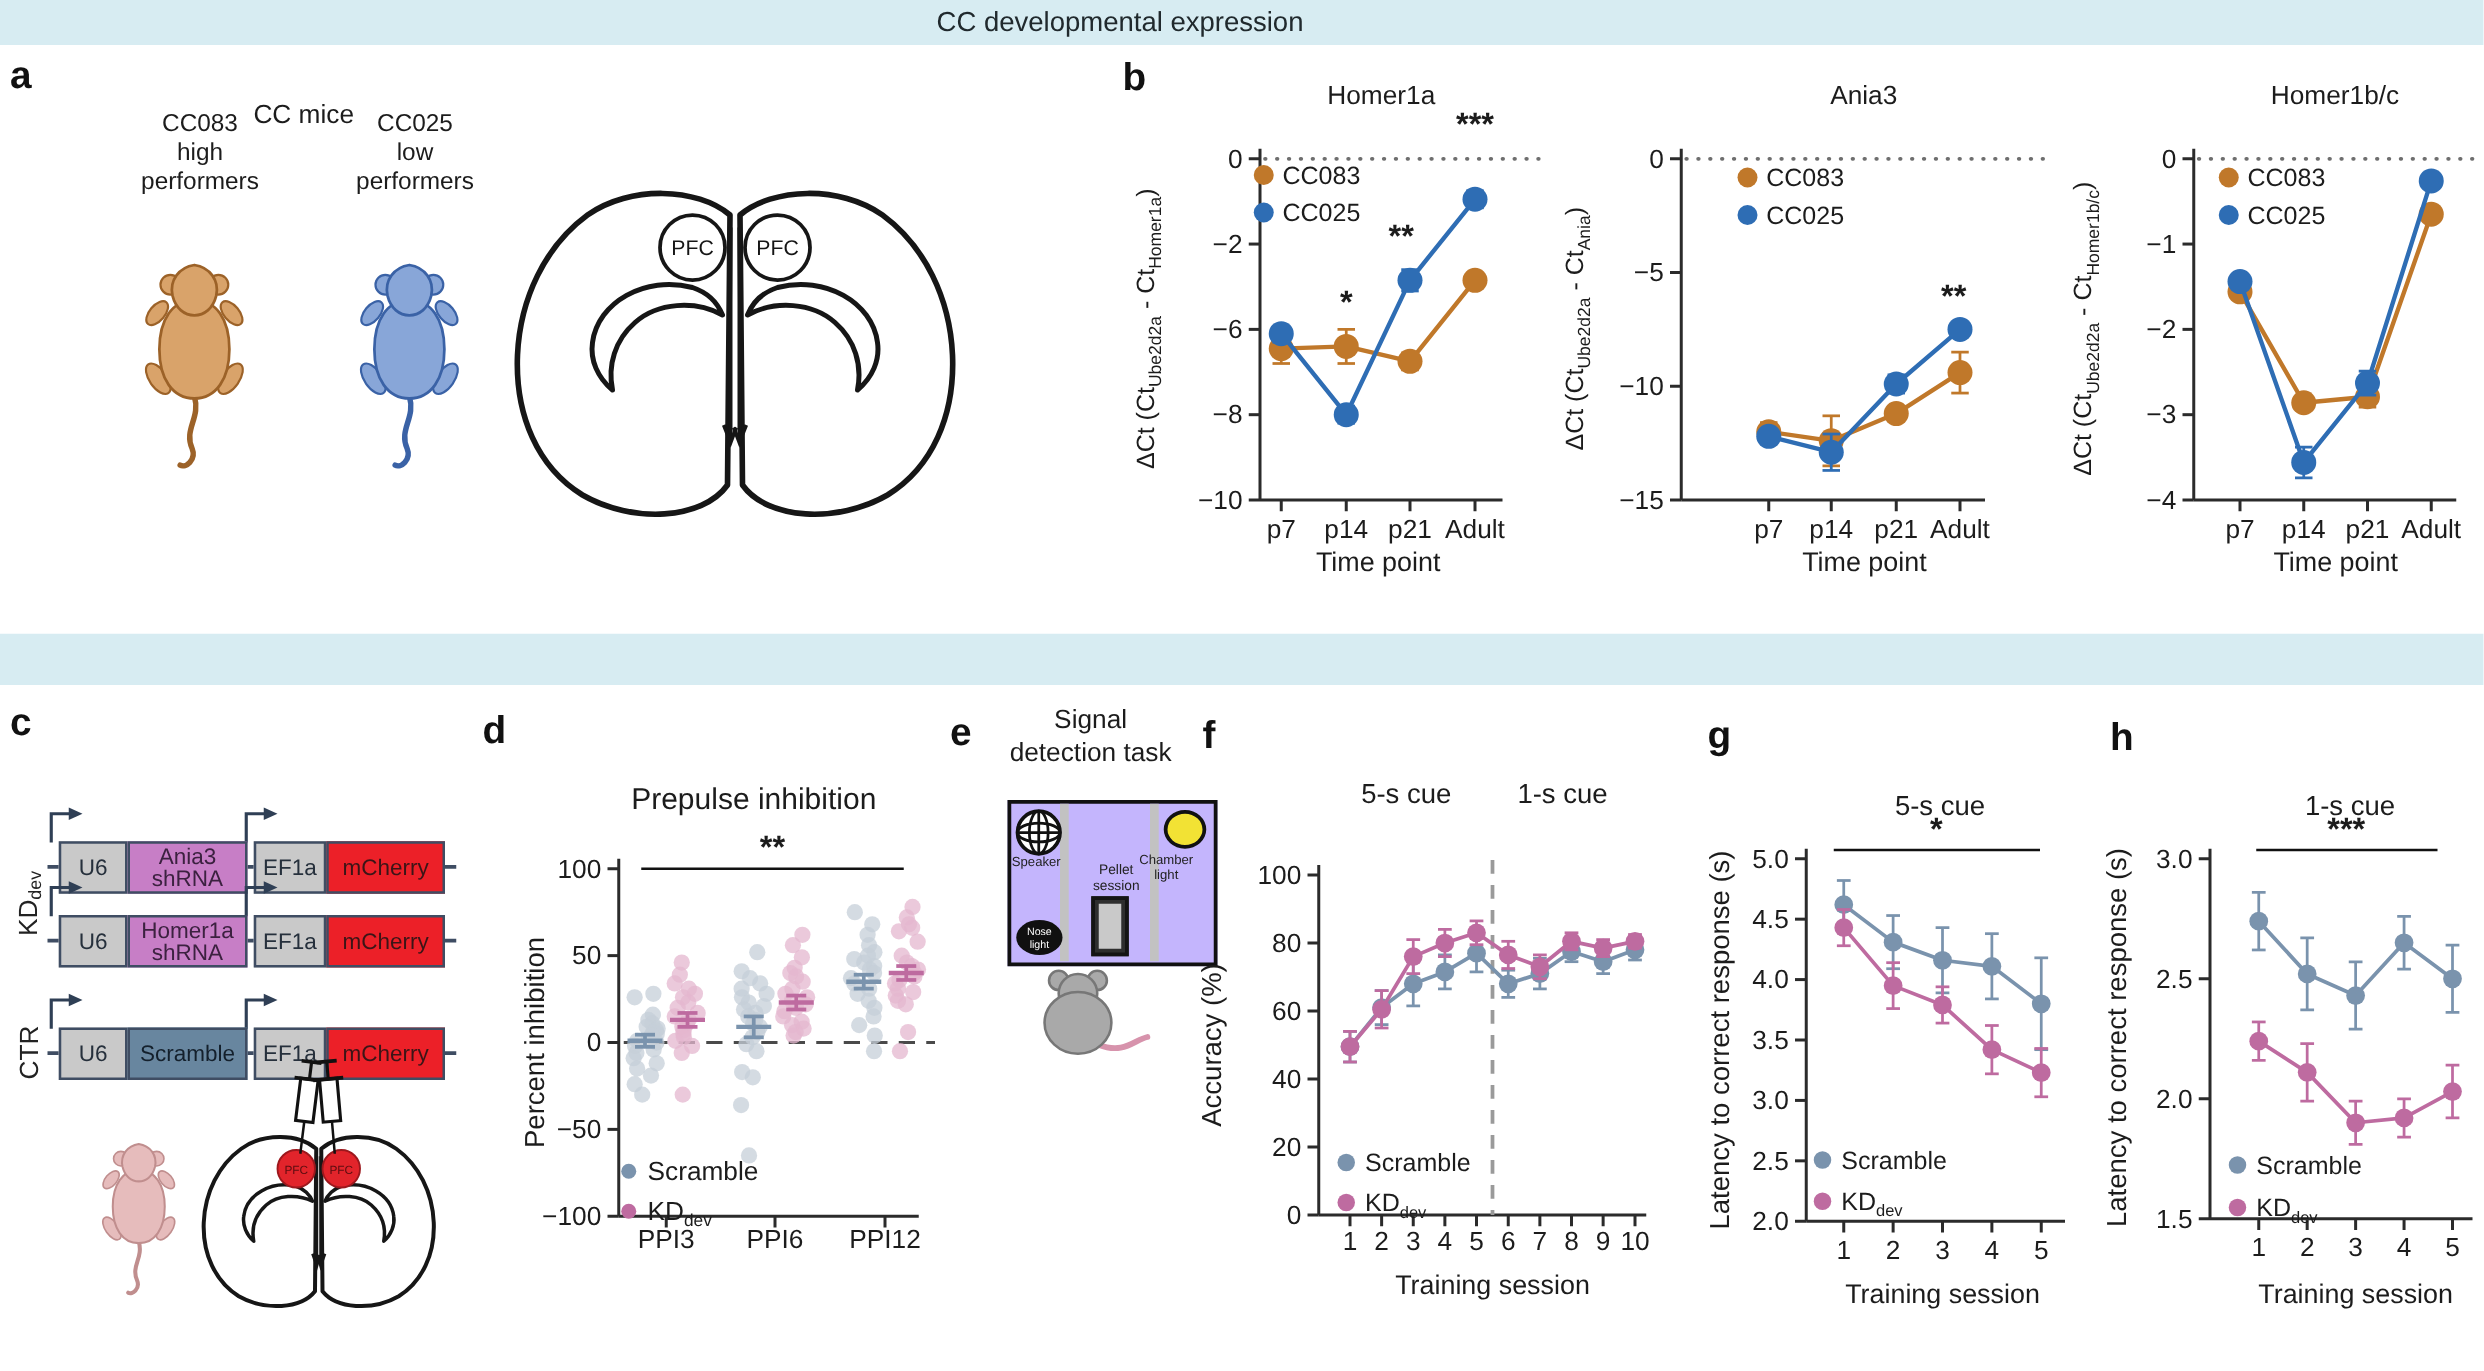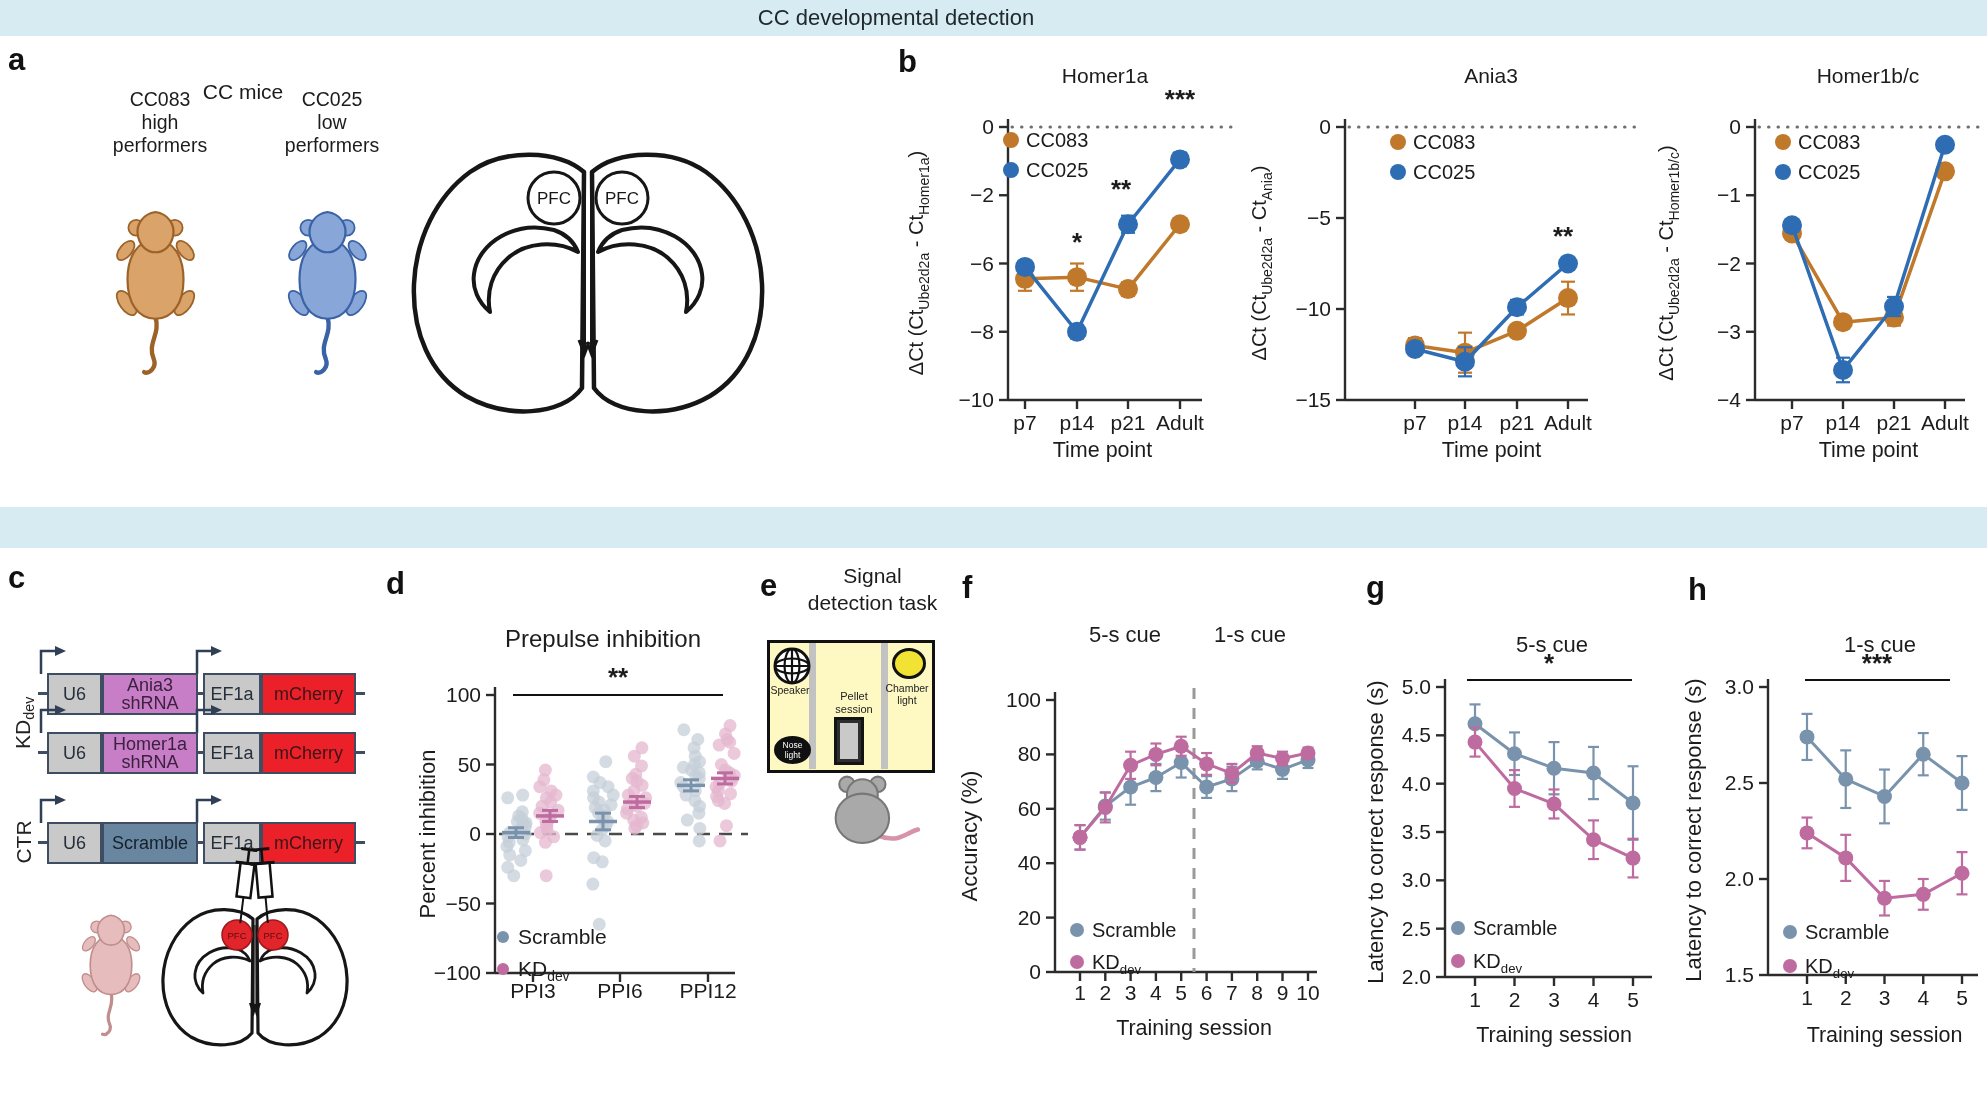--- a/index.html
+++ b/index.html
@@ -9,21 +9,21 @@
   .pl{position:absolute;font-weight:700;font-size:31px;color:#111;}
   .txt{position:absolute;color:#1c1c1c;}
   .ctr{text-align:center;}
   .chart{position:absolute;overflow:visible;}
   svg text{font-family:"Liberation Sans",sans-serif;}
   .cbox{position:absolute;height:42px;border:2.5px solid #3f4d63;box-sizing:border-box;
         display:flex;flex-direction:column;justify-content:center;align-items:center;
         font-size:18px;line-height:18px;color:#26303c;}
   .stub{position:absolute;height:3px;background:#3f4d63;}
   .rotlab{position:absolute;transform:rotate(-90deg);transform-origin:center;font-size:21px;color:#222;text-align:center;}
-  .ebox{position:absolute;border:3.5px solid #111;box-sizing:border-box;background:#fef9c3;}
+  .ebox{position:absolute;border:3.5px solid #111;box-sizing:border-box;background:#c4b5fd;margin-left:39px;}
   .ebar{position:absolute;background:#c2c2c2;}
   .elab{position:absolute;color:#222;text-align:center;}
   .sub{font-size:0.68em;vertical-align:-0.25em;}
 </style>
 </head>
 <body>
 
 <svg width="0" height="0" style="position:absolute" aria-hidden="true">
   <defs>
     <g id="mouse-shape">
@@ -36,21 +36,21 @@
       <circle cx="38" cy="26" r="9" fill="var(--body)" stroke="var(--line)" stroke-width="2"></circle>
       <circle cx="82" cy="26" r="9" fill="var(--body)" stroke="var(--line)" stroke-width="2"></circle>
       <path d="M60,8 C74,10 83,22 80,36 C77,48 69,54 60,54 C51,54 43,48 40,36 C37,22 46,10 60,8 Z" fill="var(--body)" stroke="var(--line)" stroke-width="2.5"></path>
     </g>
   </defs>
 </svg>
 
 <div id="figure">
 
   <div class="banner" style="top:0;height:36px;"></div>
-  <div class="banner-text" style="top:0;height:36px;line-height:36px;left:0;width:1792px;font-size:22px;">CC developmental detection</div>
+  <div class="banner-text" style="top:0;height:36px;line-height:36px;left:0;width:1792px;font-size:22px;">CC developmental expression</div>
 
   <div class="banner" style="top:507px;height:41px;"></div>
 
   <div class="pl" style="left:8px;top:42px;">a</div>
   <div class="pl" style="left:898px;top:44px;">b</div>
   <div class="pl" style="left:8px;top:560px;">c</div>
   <div class="pl" style="left:386px;top:566px;">d</div>
   <div class="pl" style="left:760px;top:568px;">e</div>
   <div class="pl" style="left:962px;top:570px;">f</div>
   <div class="pl" style="left:1366px;top:570px;">g</div>
@@ -194,21 +194,21 @@
     <div class="ebar" style="left:111px;top:0;width:7px;height:126px;"></div>
     <svg style="position:absolute;left:2px;top:2px;" width="40" height="40" viewBox="0 0 40 40">
       <circle cx="20" cy="21" r="17" fill="#fff" stroke="#111" stroke-width="3"></circle>
       <ellipse cx="20" cy="21" rx="7.5" ry="17" fill="none" stroke="#111" stroke-width="2.2"></ellipse>
       <ellipse cx="20" cy="21" rx="17" ry="7.5" fill="none" stroke="#111" stroke-width="2.2"></ellipse>
       <line x1="3" y1="21" x2="37" y2="21" stroke="#111" stroke-width="2.2"></line>
       <line x1="20" y1="4" x2="20" y2="38" stroke="#111" stroke-width="2.2"></line>
     </svg>
     <div class="elab" style="left:-3px;top:41px;width:46px;font-size:10.5px;">Speaker</div>
     <div style="position:absolute;left:122px;top:5px;width:34px;height:31px;background:#f2e234;border:3px solid #111;border-radius:50%;box-sizing:border-box;"></div>
-    <div class="elab" style="left:108px;top:39px;width:58px;font-size:10.5px;line-height:12px;">
+    <div class="elab" style="left:95px;top:39px;width:58px;font-size:10.5px;line-height:12px;">
       <span>Chamber</span><br>
       <span>light</span>
     </div>
     <div class="elab" style="left:50px;top:47px;width:68px;font-size:11px;line-height:13px;">
       <span>Pellet</span><br>
       <span>session</span>
     </div>
     <div style="position:absolute;left:64px;top:74px;width:30px;height:48px;border:3px solid #141414;background:#2e2e2e;box-sizing:border-box;">
       <div style="position:absolute;left:3px;top:3px;right:3px;bottom:3px;background:#c9c9c9;"></div>
     </div>

